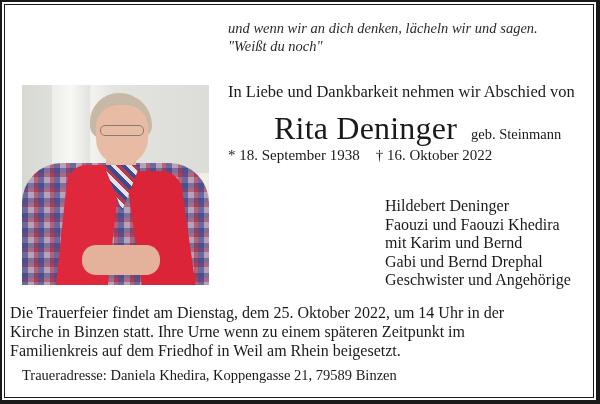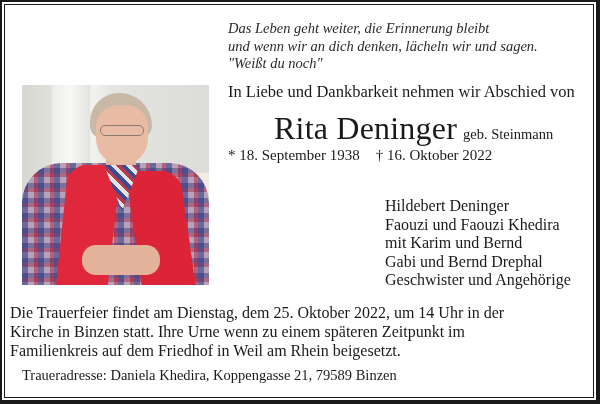--- a/index.html
+++ b/index.html
@@ -9,21 +9,21 @@
                    box-sizing: border-box; border-left: 2px solid #1a1a1a; border-top: 2px solid #1a1a1a;
                    border-right: 4px solid #1a1a1a; border-bottom: 4px solid #1a1a1a; }
     .frame-inner { position: absolute; left: 4px; top: 4px; right: 6px; bottom: 6px;
                    border: 1px solid #1a1a1a; }
     .abs { position: absolute; white-space: nowrap; }
     .poem { left: 228px; top: 20px; font-style: italic; font-size: 14.5px; line-height: 17.5px; color: #2a2a2a; }
     .poem div { white-space: nowrap; }
     .intro { left: 228px; top: 82px; font-size: 16.5px; line-height: 20px; }
     .name-line { left: 228px; top: 110px; line-height: 36px; }
     .name { font-size: 32px; letter-spacing: 0.2px; margin-left: 46px; }
-    .birthname { font-size: 14.5px; margin-left: 6px; }
+    .birthname { font-size: 14.5px; margin-left: 14px; }
     .dates { left: 228px; top: 146px; font-size: 15px; line-height: 18px; }
     .dates .gap { display: inline-block; width: 16px; }
     .family { left: 385px; top: 189px; font-size: 16px; line-height: 18.6px; margin-top: 8px; }
     .family div { white-space: nowrap; }
     .body-text { left: 10px; top: 303px; font-size: 16px; line-height: 19px; }
     .body-text div { white-space: nowrap; }
     .address { left: 22px; top: 366px; font-size: 14.5px; line-height: 18px; }
 
     
     .photo { position: absolute; left: 22px; top: 85px; width: 187px; height: 200px; overflow: hidden;
@@ -53,21 +53,20 @@
                     border-radius: 14px; }
     .photo .lamp { position: absolute; left: 172px; top: 88px; width: 15px; height: 45px; background: #f1ece4; }
   </style>
 </head>
 <body>
 
 <div class="frame-outer"></div>
 <div class="frame-inner"></div>
 
 <div class="abs poem">
-  <div>Das Leben geht weiter, die Erinnerung bleibt</div>
   <div>und wenn wir an dich denken, lächeln wir und sagen.</div>
   <div>"Weißt du noch"</div>
 </div>
 
 <div class="abs intro">In Liebe und Dankbarkeit nehmen wir Abschied von</div>
 
 <div class="abs name-line">
   <span class="name">Rita Deninger</span><span class="birthname">geb. Steinmann</span>
 </div>
 

